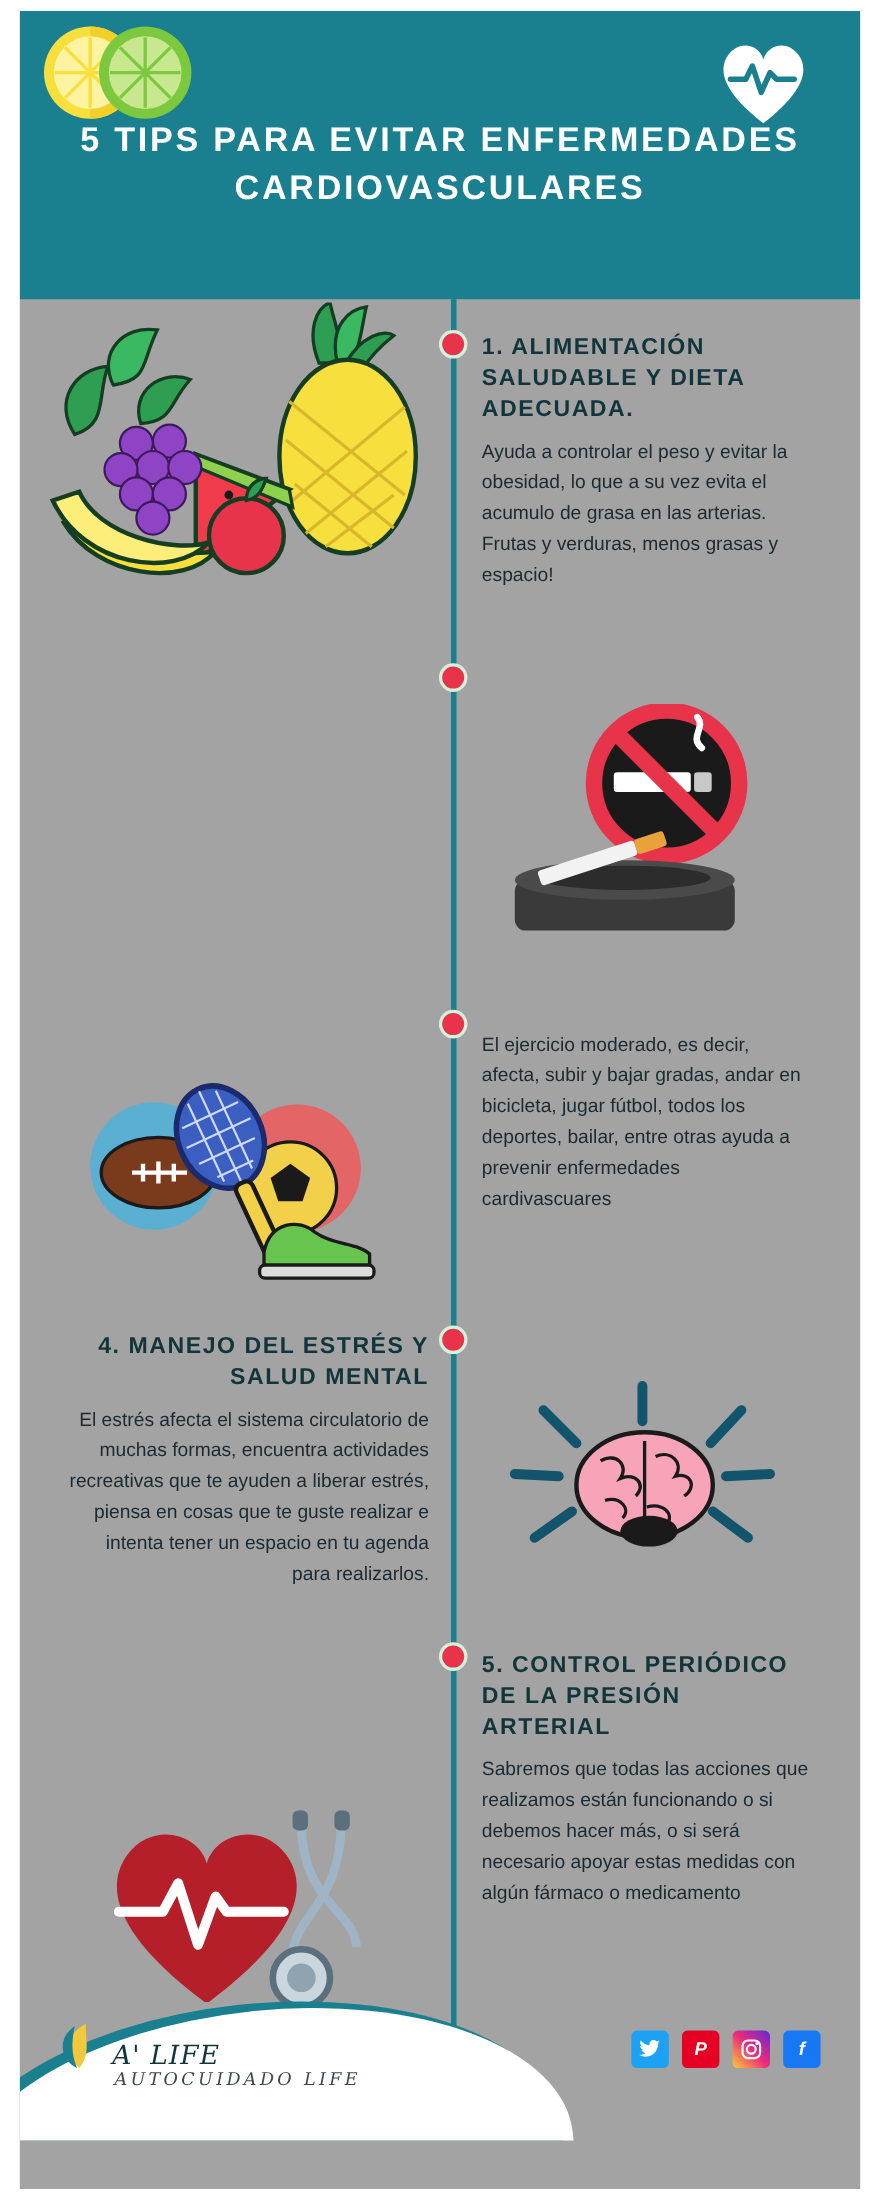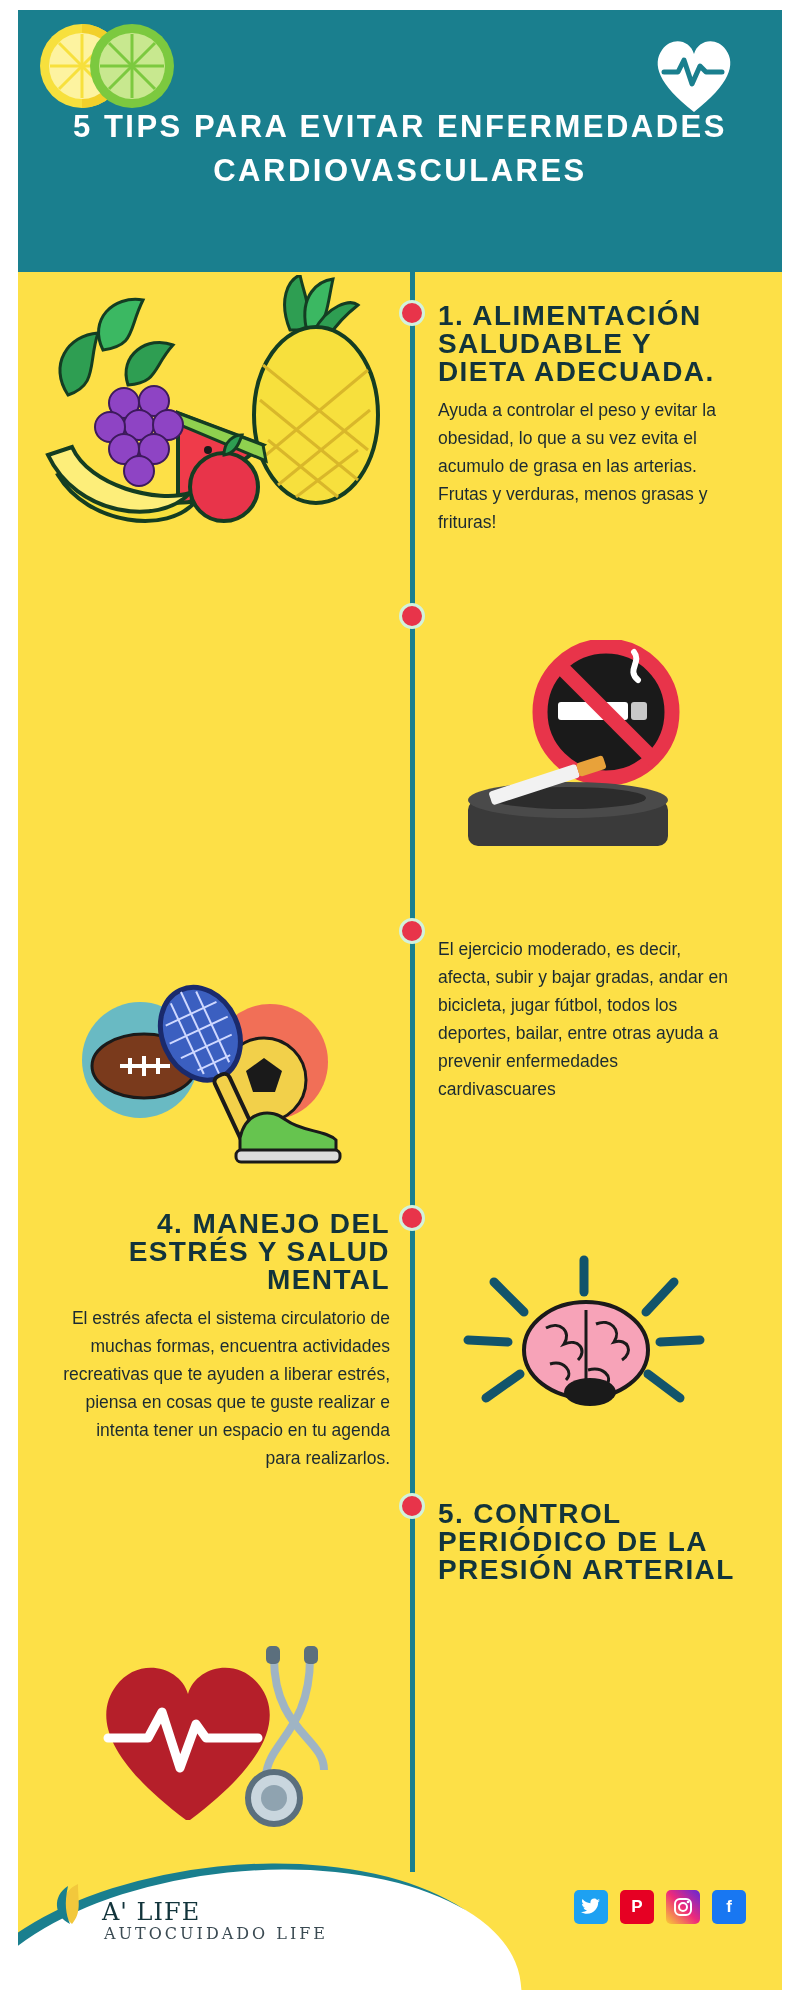--- a/index.html
+++ b/index.html
@@ -15,21 +15,21 @@
     height: 2000px;
     background: #ffffff;
     overflow: hidden;
   }
   .canvas {
     position: absolute;
     left: 18px;
     top: 10px;
     width: 764px;
     height: 1980px;
-    background: #fde047;
+    background: #a3a3a3;
     overflow: hidden;
   }
   
   .header {
     position: absolute;
     left: 0; top: 0;
     width: 764px;
     height: 262px;
     background: #1a7f8e;
   }
@@ -74,21 +74,21 @@
     width: 26px;
     height: 26px;
     border-radius: 50%;
     background: #e8344a;
     border: 3px solid #d2f2dc;
     left: 381px;
   }
   
   .block { position: absolute; }
   .b-title {
-    font-size: 28px;
+    font-size: 21px;
     font-weight: bold;
     color: #12343b;
     letter-spacing: 1.4px;
     line-height: 28px;
     text-transform: uppercase;
   }
   .b-body {
     margin-top: 10px;
     font-size: 17.5px;
     color: #1b2a32;
@@ -113,24 +113,25 @@
   #sports { left: 40px; top: 960px; width: 310px; height: 210px; }
   
   #brain { left: 420px; top: 1230px; width: 290px; height: 210px; }
   
   #heartstet { left: 60px; top: 1610px; width: 300px; height: 220px; }
 
   
   .footer {
     position: absolute;
     left: 0;
-    top: 1828px;
+    top: 1784px;
     width: 764px;
     height: 152px;
     overflow: hidden;
+    font-style: italic;
   }
   .footer-wave2 {
     position: absolute;
     left: -70px;
     top: 28px;
     width: 560px;
     height: 200px;
     background: #1a7f8e;
     border-radius: 50% 50% 0 0 / 70% 70% 0 0;
     transform: rotate(-6deg);
@@ -356,35 +357,36 @@
       <path d="M196 38 C196 110 246 118 246 150" stroke="#9fb4c4" stroke-width="8" fill="none"></path>
       <path d="M232 38 C232 110 190 122 188 156" stroke="#9fb4c4" stroke-width="8" fill="none"></path>
       <rect x="188" y="26" width="14" height="18" rx="5" fill="#5b6f7d"></rect>
       <rect x="226" y="26" width="14" height="18" rx="5" fill="#5b6f7d"></rect>
       <circle cx="196" cy="178" r="26" fill="#c9d6de" stroke="#5b6f7d" stroke-width="6"></circle>
       <circle cx="196" cy="178" r="13" fill="#8fa3b0"></circle>
     </svg>
 
     <div class="block right" id="block1">
       <div class="b-title">1. ALIMENTACIÓN SALUDABLE Y DIETA ADECUADA.</div>
-      <div class="b-body">Ayuda a controlar el peso y evitar la obesidad, lo que a su vez evita el acumulo de grasa en las arterias. Frutas y verduras, menos grasas y frituras!</div>
+      <div class="b-body">Ayuda a controlar el peso y evitar la obesidad, lo que a su vez evita el acumulo de grasa en las arterias. Frutas y verduras, menos grasas y espacio!</div>
     </div>
 
 
     <div class="block right" id="block3">
       <div class="b-body">El ejercicio moderado, es decir, afecta, subir y bajar gradas, andar en bicicleta, jugar fútbol, todos los deportes, bailar, entre otras ayuda a prevenir enfermedades cardivascuares</div>
     </div>
 
     <div class="block left" id="block4">
       <div class="b-title">4. MANEJO DEL ESTRÉS Y SALUD MENTAL</div>
       <div class="b-body">El estrés afecta el sistema circulatorio de muchas formas, encuentra actividades recreativas que te ayuden a liberar estrés, piensa en cosas que te guste realizar e intenta tener un espacio en tu agenda para realizarlos.</div>
     </div>
 
     <div class="block right" id="block5">
       <div class="b-title">5. CONTROL PERIÓDICO DE LA PRESIÓN ARTERIAL</div>
+      <div class="b-body">Sabremos que todas las acciones que realizamos están funcionando o si debemos hacer más, o si será necesario apoyar estas medidas con algún fármaco o medicamento</div>
     </div>
 
     <div class="footer">
       <div class="footer-wave2"></div>
       <div class="footer-wave-top"></div>
 
       <div class="brand">
         <svg width="46" height="46" viewBox="0 0 46 46">
           <path d="M24 44 C10 32 12 12 30 4 C30 22 34 32 24 44 Z" fill="#f2c83c"></path>
           <path d="M22 44 C6 36 4 16 20 6 C16 24 18 34 22 44 Z" fill="#1a7f8e"></path>

